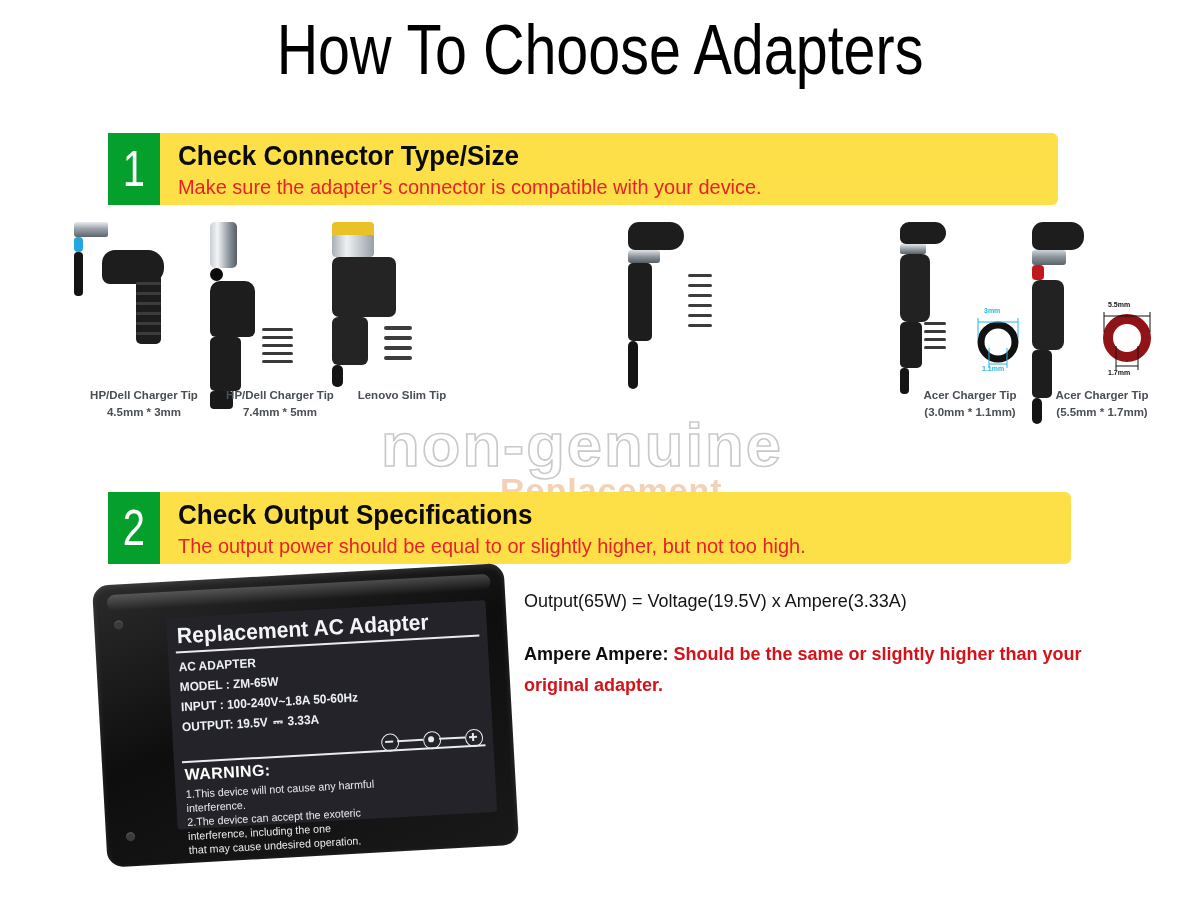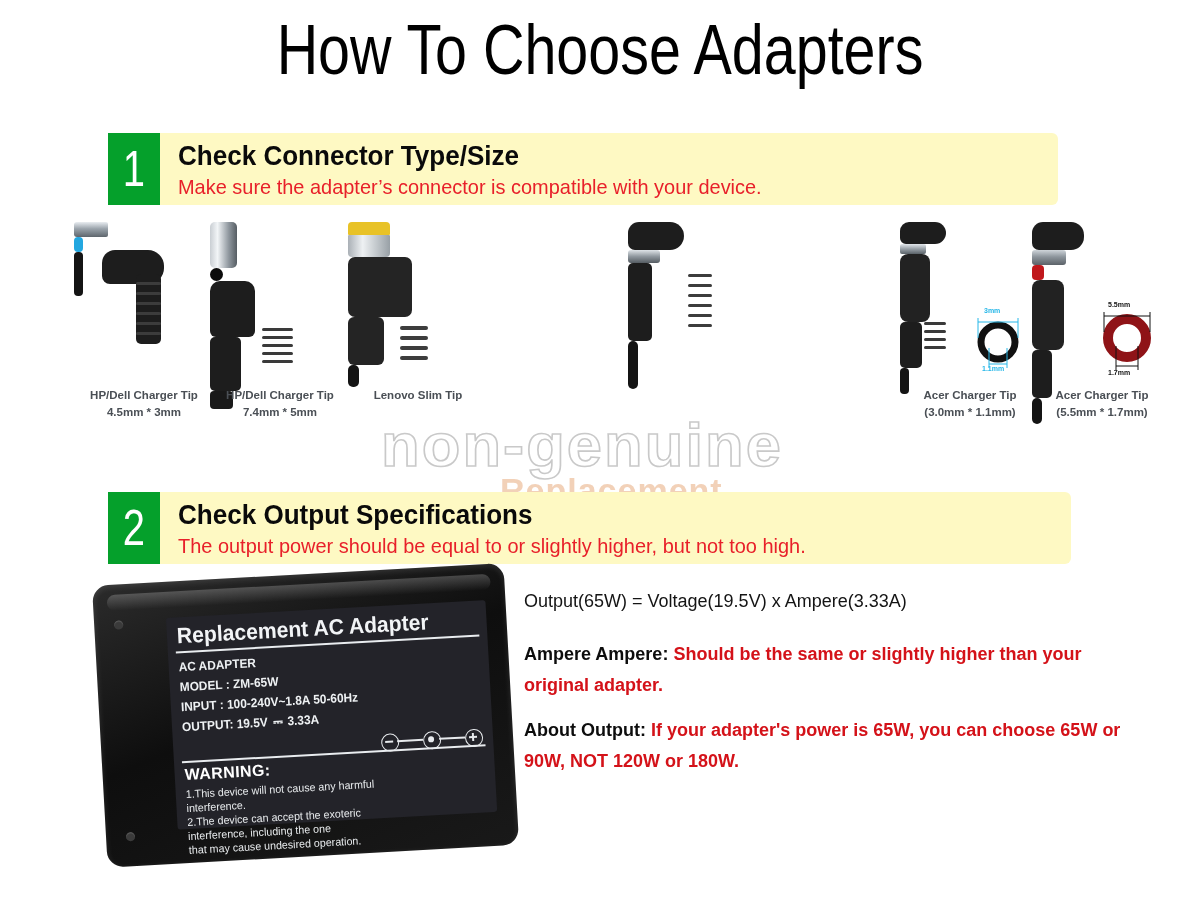--- a/index.html
+++ b/index.html
@@ -21,21 +21,21 @@
   
   .sect{position:absolute;display:flex;align-items:stretch;}
   .sect .num{
     width:52px;flex:0 0 52px;background:#05a02b;color:#fff;
     display:flex;align-items:center;justify-content:center;
     font-size:50px;line-height:50px;font-weight:400;
     transform-origin:center;
   }
   .sect .numInner{transform:scaleX(.8);display:block;}
   .sect .bar{
-    flex:1;background:#fef9c3;border-radius:0 6px 6px 0;
+    flex:1;background:#fde047;border-radius:0 6px 6px 0;
     padding:5px 0 4px 18px;display:flex;flex-direction:column;justify-content:center;
   }
   .sect .h{
     font-size:28px;line-height:32px;font-weight:bold;color:#0a0a0a;
     transform:scaleX(.93);transform-origin:0 50%;
   }
   .sect .sub{
     font-size:21px;line-height:26px;color:#e8202a;
     transform:scaleX(.95);transform-origin:0 50%;margin-top:2px;
   }
@@ -237,21 +237,21 @@
           <div class="c2-rib" style="top:130px"></div>
         <div class="c2-rib" style="top:138px"></div>
         <div class="c2-foot"></div>
       </div>
       <div class="cap">
         <span>HP/Dell Charger Tip</span><br>
         <span>7.4mm * 5mm</span>
       </div>
     </div>
 
-    <div class="cell" style="left:288px">
+    <div class="cell" style="left:272px">
       <div class="art">
         <div class="c3-yellow"></div>
         <div class="c3-silver"></div>
         <div class="c3-body"></div>
         <div class="c3-neck"></div>
         <div class="c3-rib" style="top:104px"></div>
           <div class="c3-rib" style="top:114px"></div>
         <div class="c3-rib" style="top:124px"></div>
           <div class="c3-rib" style="top:134px"></div>
         <div class="c3-cord"></div>
@@ -400,19 +400,15 @@
 
   <div class="rcol">
     <div class="rline eq">Output(65W) = Voltage(19.5V) x Ampere(3.33A)</div>
 
 
     <div class="rline">
       <span class="lead">Ampere Ampere:</span>
       <span class="red">Should be the same or slightly higher than your original adapter.</span>
     </div>
 
-    <div class="rline">
-      <span class="lead">About Output:</span>
-      <span class="red">If your adapter's power is 65W, you can choose 65W or 90W, NOT 120W or 180W.</span>
-    </div>
   </div>
 
 </div>
 
 </body></html>

